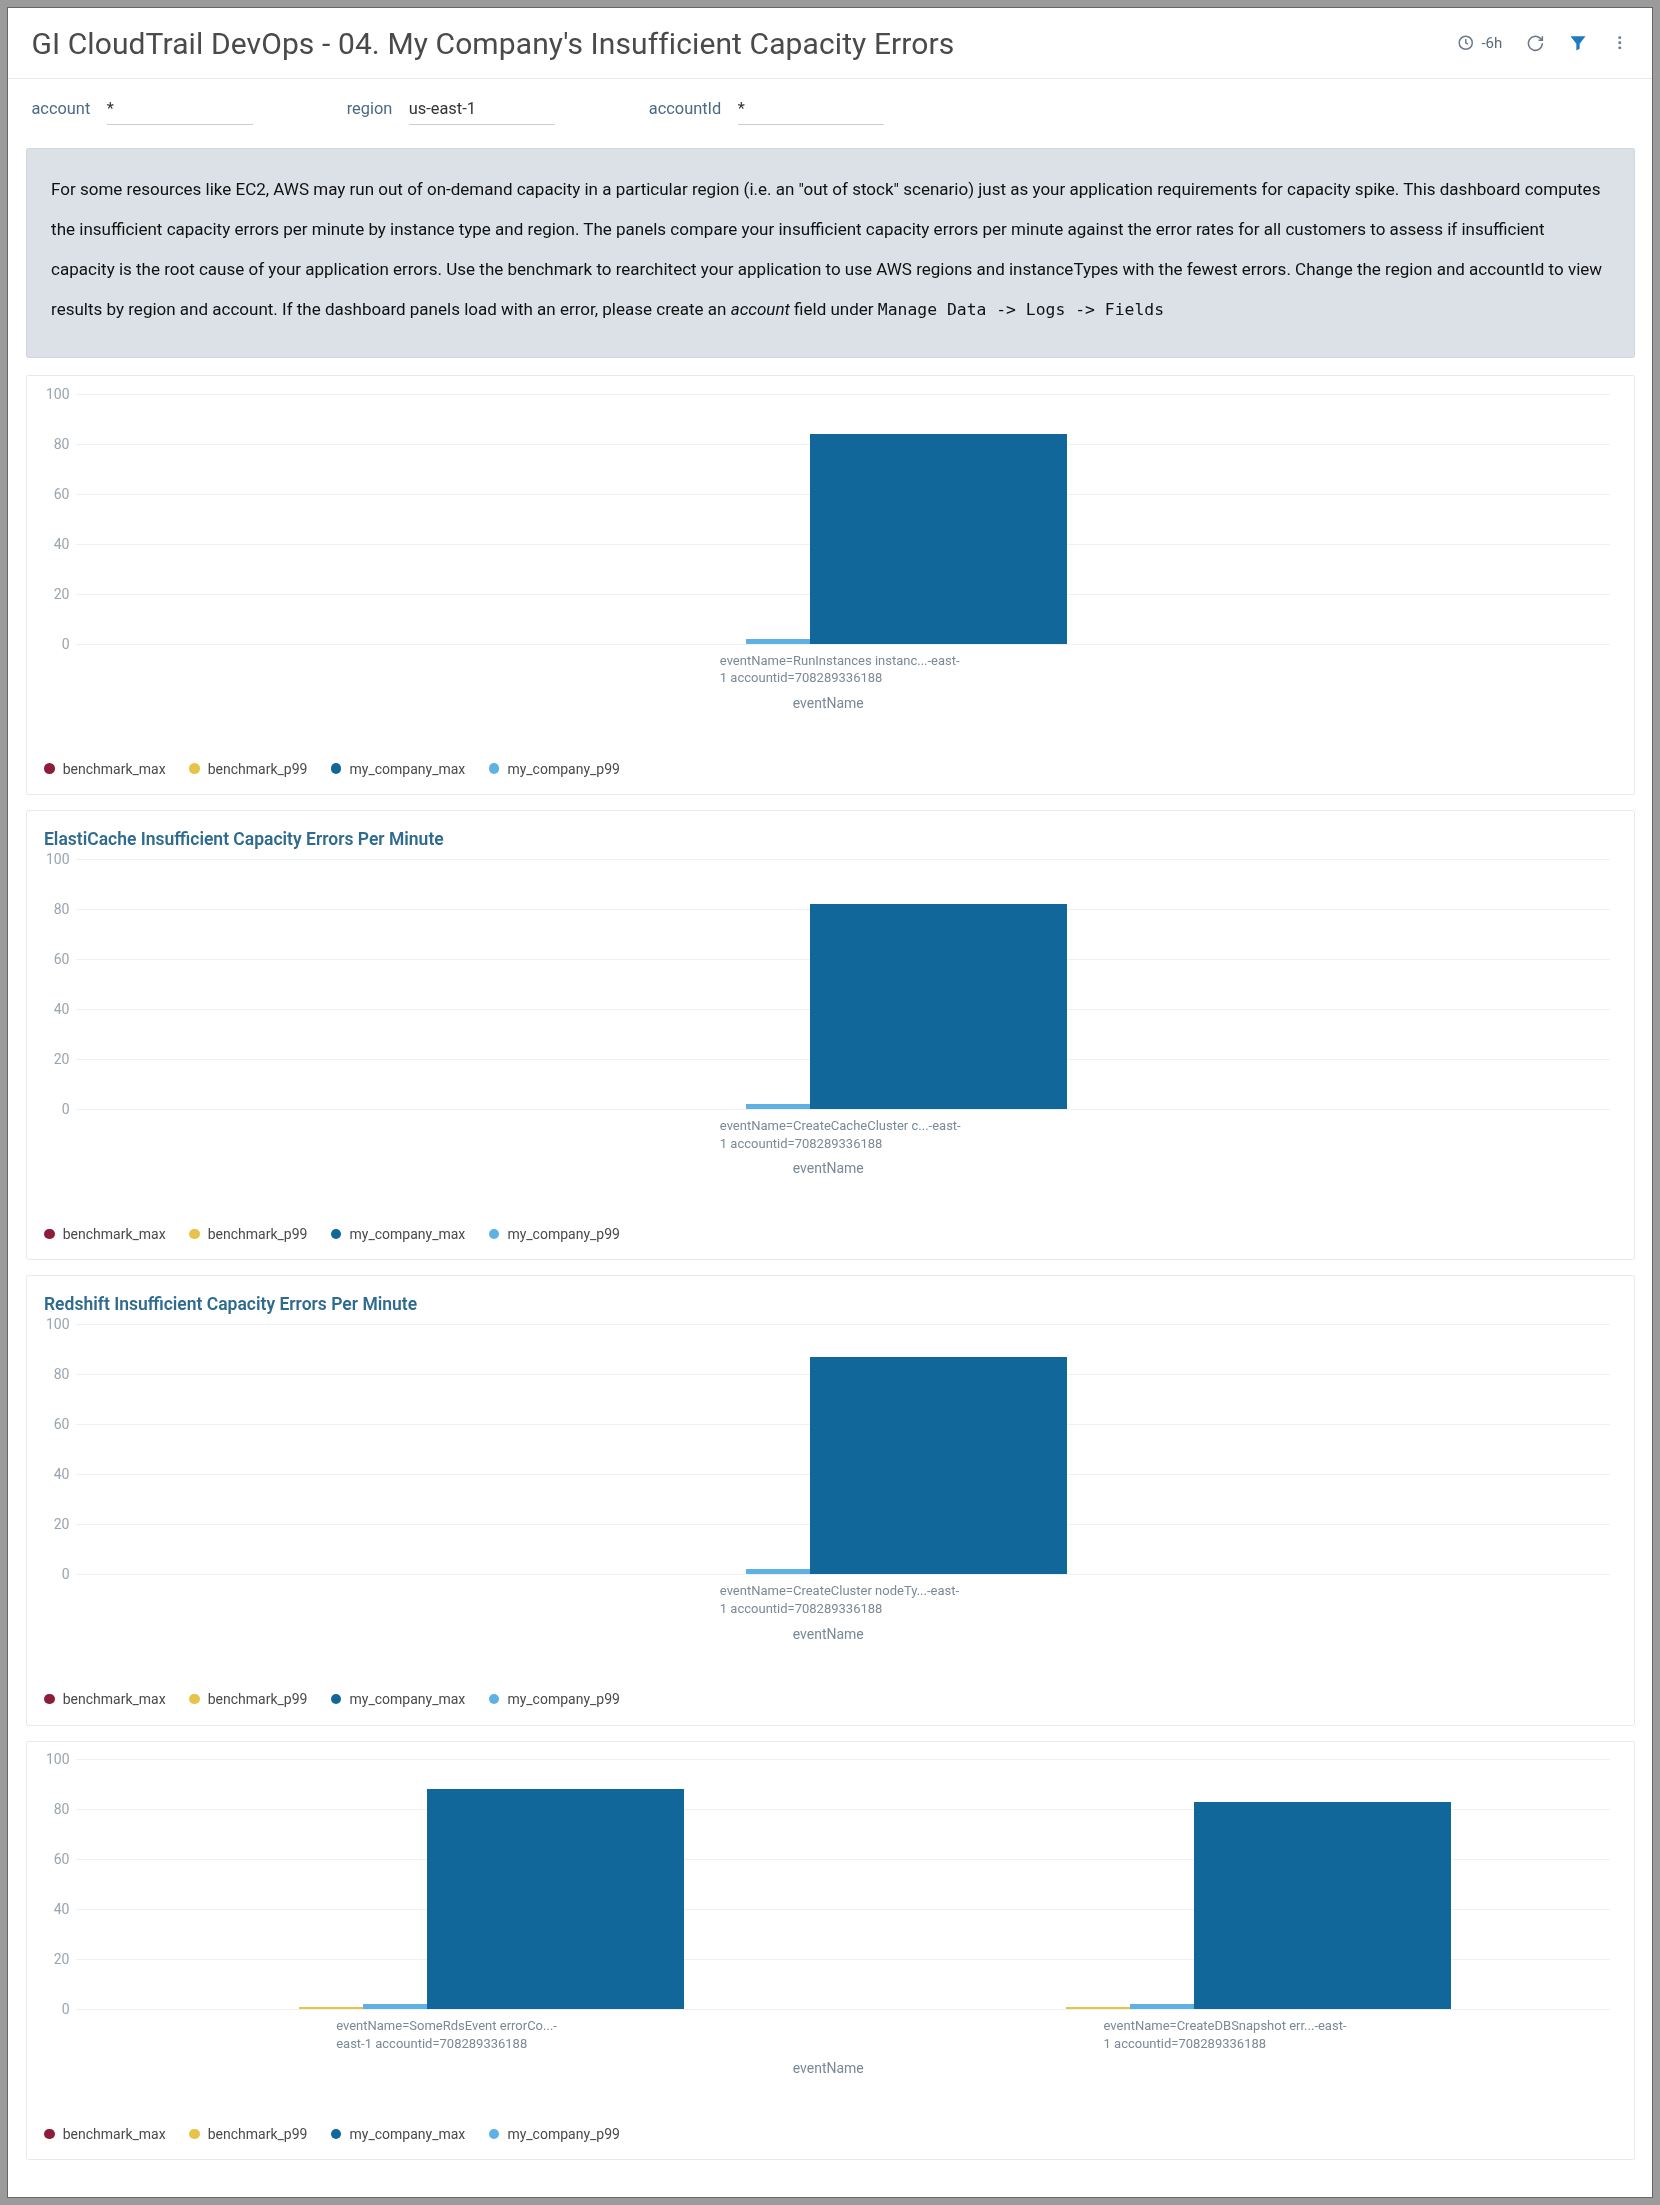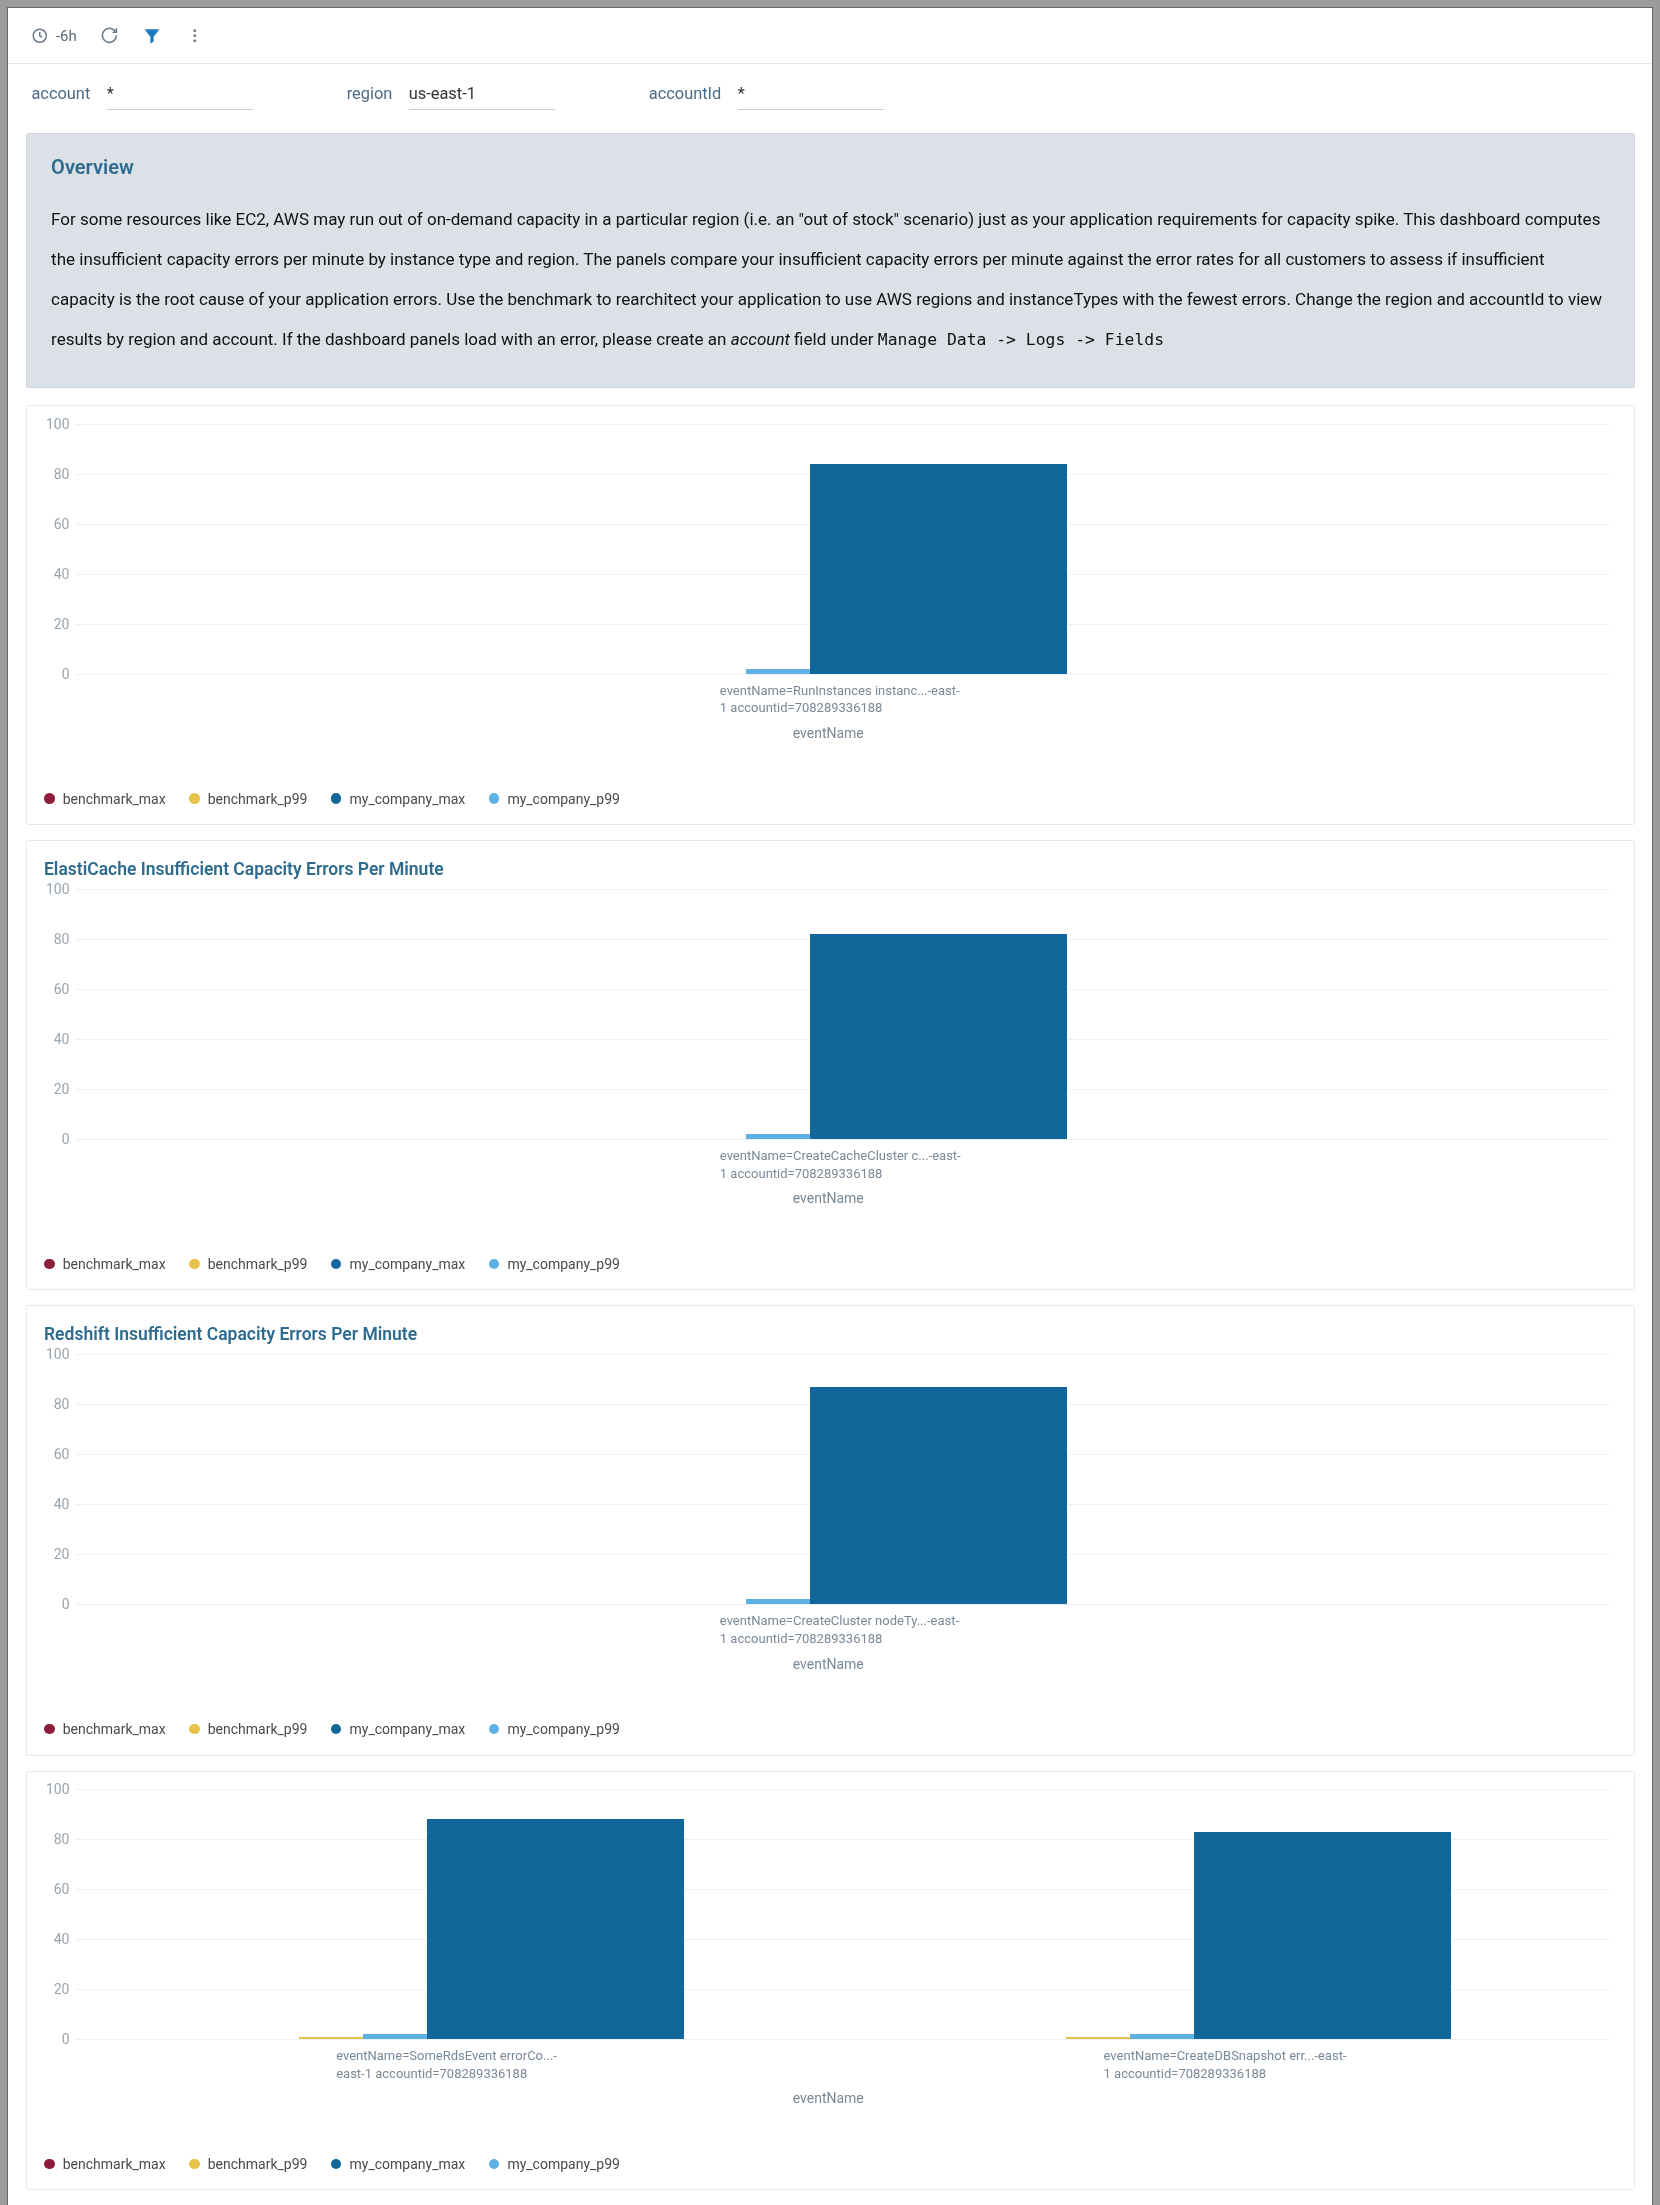--- a/index.html
+++ b/index.html
@@ -176,20 +176,21 @@
   .swatch.c-benchmark_p99 { background: #e8c34a; }
   .swatch.c-my_company_max { background: #116799; }
   .swatch.c-my_company_p99 { background: #5fb1e4; }
 </style>
 </head>
 <body>
 
 <div class="app">
 
   <div class="header">
+    <h1>GI CloudTrail DevOps - 04. My Company's Insufficient Capacity Errors</h1>
     <div class="header-actions">
       <span class="time-range">
         <span class="icon-btn">
           <svg width="17.5" height="17.5" viewBox="0 0 24 24" fill="none" stroke="currentColor" stroke-width="2">
               <circle cx="12" cy="12" r="9"></circle>
               <path d="M12 7v5l3 2"></path>
             </svg>
         </span>
         <span>-6h</span>
       </span>
@@ -223,21 +224,20 @@
       <span class="filter-label">region</span>
       <span class="filter-value">us-east-1</span>
     </div>
     <div class="filter">
       <span class="filter-label">accountId</span>
       <span class="filter-value">*</span>
     </div>
   </div>
 
   <div class="overview">
-    <div class="overview-title">Overview</div>
     <div class="overview-body">
       <span>For some resources like EC2, AWS may run out of on-demand capacity in a particular region (i.e. an "out of stock" scenario) just as your application requirements for capacity spike. This dashboard computes the insufficient capacity errors per minute by instance type and region. The panels compare your insufficient capacity errors per minute against the error rates for all customers to assess if insufficient capacity is the root cause of your application errors. Use the benchmark to rearchitect your application to use AWS regions and instanceTypes with the fewest errors. Change the region and accountId to view results by region and account. If the dashboard panels load with an error, please create an </span><em>account</em><span> field under </span><code> Manage Data -&gt; Logs -&gt; Fields</code>
     </div>
   </div>
 
   <div id="charts-container">
       <div class="chart-panel">
         <div class="plot-area">
           <div class="gridline" style="top: 100%;"></div>
           <div class="y-tick" style="top: 100%;">0</div>

